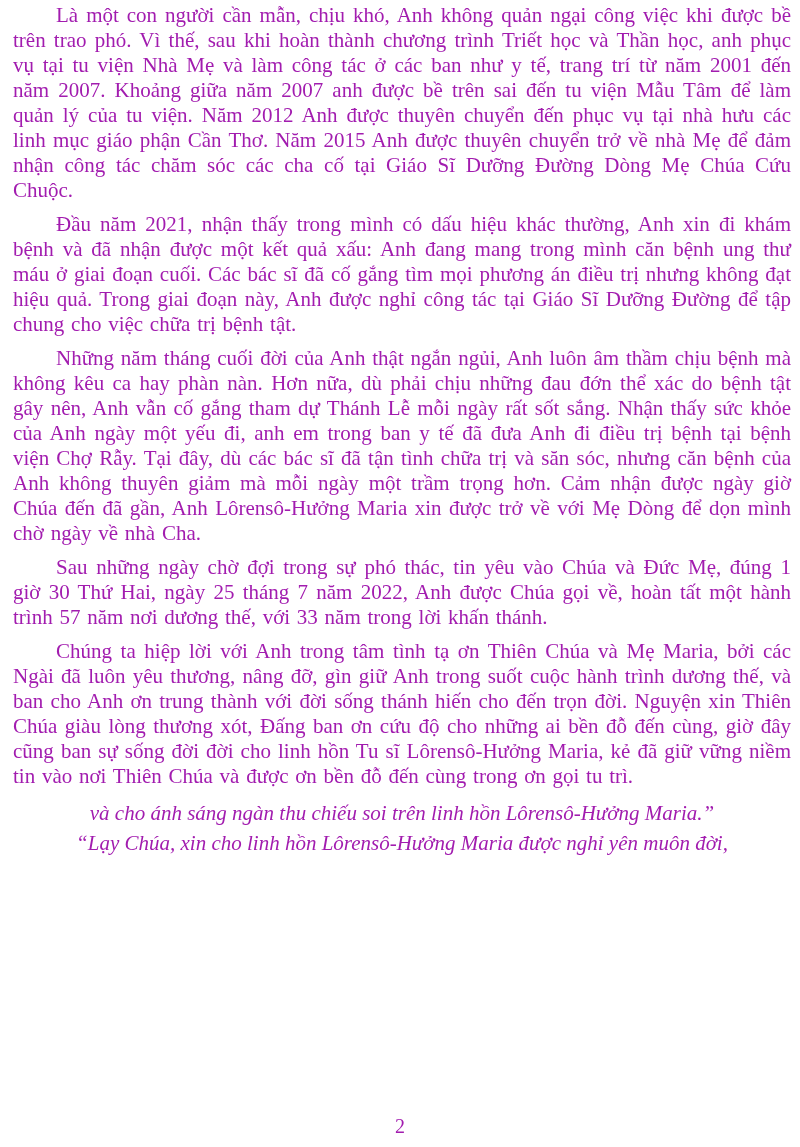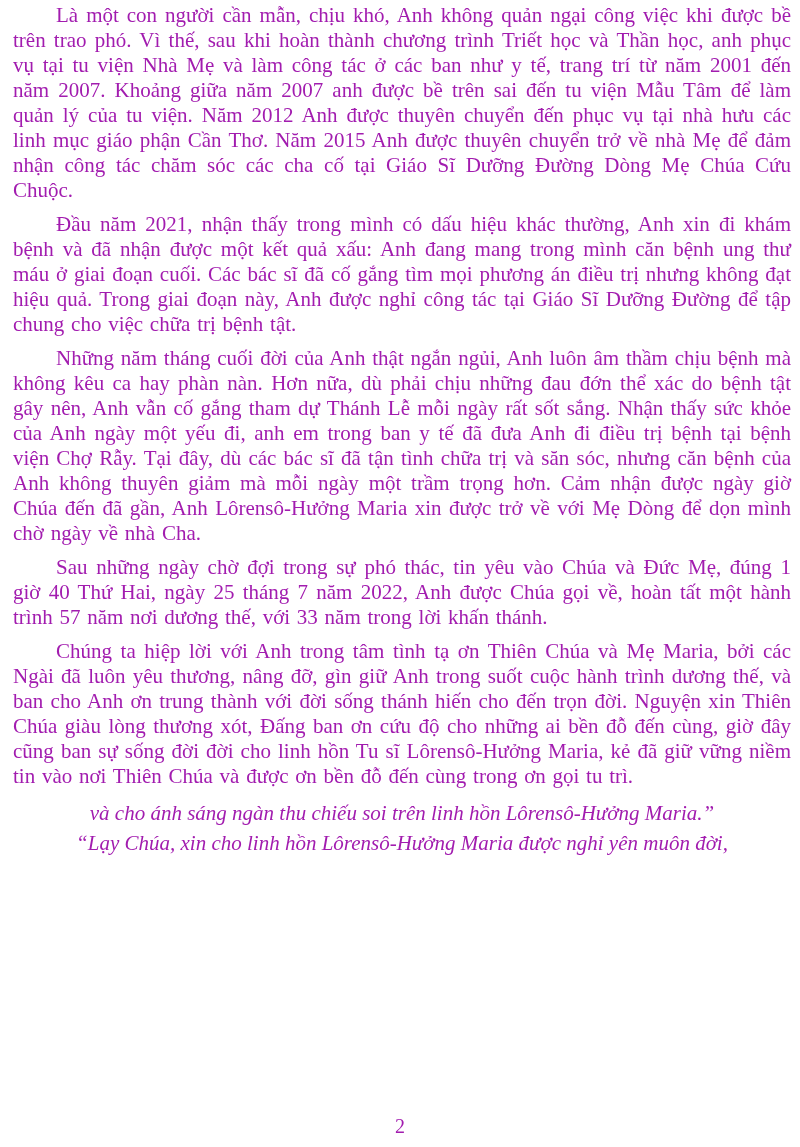--- a/index.html
+++ b/index.html
@@ -47,21 +47,21 @@
   }
 </style>
 </head>
 <body>
 
 <div class="page">
   <div class="content">
     <p class="body-para">Là một con người cần mẫn, chịu khó, Anh không quản ngại công việc khi được bề trên trao phó. Vì thế, sau khi hoàn thành chương trình Triết học và Thần học, anh phục vụ tại tu viện Nhà Mẹ và làm công tác ở các ban như y tế, trang trí từ năm 2001 đến năm 2007. Khoảng giữa năm 2007 anh được bề trên sai đến tu viện Mẫu Tâm để làm quản lý của tu viện. Năm 2012 Anh được thuyên chuyển đến phục vụ tại nhà hưu các linh mục giáo phận Cần Thơ. Năm 2015 Anh được thuyên chuyển trở về nhà Mẹ để đảm nhận công tác chăm sóc các cha cố tại Giáo Sĩ Dưỡng Đường Dòng Mẹ Chúa Cứu Chuộc.</p>
     <p class="body-para">Đầu năm 2021, nhận thấy trong mình có dấu hiệu khác thường, Anh xin đi khám bệnh và đã nhận được một kết quả xấu: Anh đang mang trong mình căn bệnh ung thư máu ở giai đoạn cuối. Các bác sĩ đã cố gắng tìm mọi phương án điều trị nhưng không đạt hiệu quả. Trong giai đoạn này, Anh được nghỉ công tác tại Giáo Sĩ Dưỡng Đường để tập chung cho việc chữa trị bệnh tật.</p>
     <p class="body-para">Những năm tháng cuối đời của Anh thật ngắn ngủi, Anh luôn âm thầm chịu bệnh mà không kêu ca hay phàn nàn. Hơn nữa, dù phải chịu những đau đớn thể xác do bệnh tật gây nên, Anh vẫn cố gắng tham dự Thánh Lễ mỗi ngày rất sốt sắng. Nhận thấy sức khỏe của Anh ngày một yếu đi, anh em trong ban y tế đã đưa Anh đi điều trị bệnh tại bệnh viện Chợ Rẫy. Tại đây, dù các bác sĩ đã tận tình chữa trị và săn sóc, nhưng căn bệnh của Anh không thuyên giảm mà mỗi ngày một trầm trọng hơn. Cảm nhận được ngày giờ Chúa đến đã gần, Anh Lôrensô-Hưởng Maria xin được trở về với Mẹ Dòng để dọn mình chờ ngày về nhà Cha.</p>
-    <p class="body-para">Sau những ngày chờ đợi trong sự phó thác, tin yêu vào Chúa và Đức Mẹ, đúng 1 giờ 40 Thứ Hai, ngày 25 tháng 7 năm 2022, Anh được Chúa gọi về, hoàn tất một hành trình 57 năm nơi dương thế, với 33 năm trong lời khấn thánh.</p>
+    <p class="body-para">Sau những ngày chờ đợi trong sự phó thác, tin yêu vào Chúa và Đức Mẹ, đúng 1 giờ 30 Thứ Hai, ngày 25 tháng 7 năm 2022, Anh được Chúa gọi về, hoàn tất một hành trình 57 năm nơi dương thế, với 33 năm trong lời khấn thánh.</p>
     <p class="body-para">Chúng ta hiệp lời với Anh trong tâm tình tạ ơn Thiên Chúa và Mẹ Maria, bởi các Ngài đã luôn yêu thương, nâng đỡ, gìn giữ Anh trong suốt cuộc hành trình dương thế, và ban cho Anh ơn trung thành với đời sống thánh hiến cho đến trọn đời. Nguyện xin Thiên Chúa giàu lòng thương xót, Đấng ban ơn cứu độ cho những ai bền đỗ đến cùng, giờ đây cũng ban sự sống đời đời cho linh hồn Tu sĩ Lôrensô-Hưởng Maria, kẻ đã giữ vững niềm tin vào nơi Thiên Chúa và được ơn bền đỗ đến cùng trong ơn gọi tu trì.</p>
     <div class="quote">
       <div>và cho ánh sáng ngàn thu chiếu soi trên linh hồn Lôrensô-Hưởng Maria.”</div>
       <div>“Lạy Chúa, xin cho linh hồn Lôrensô-Hưởng Maria được nghỉ yên muôn đời,</div>
     </div>
   </div>
   <div class="page-number">2</div>
 </div>
 
 </body></html>

